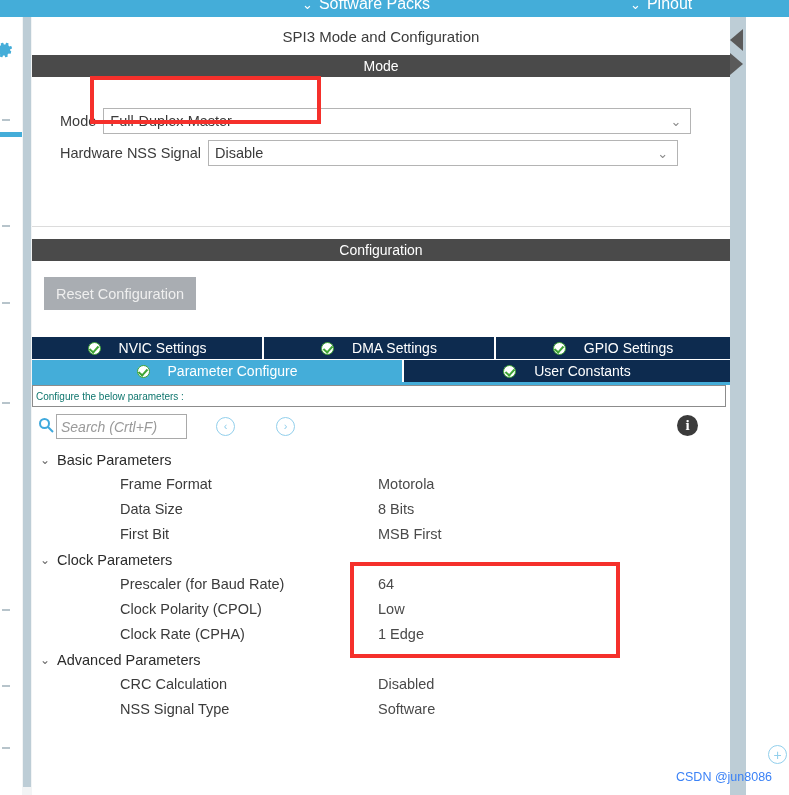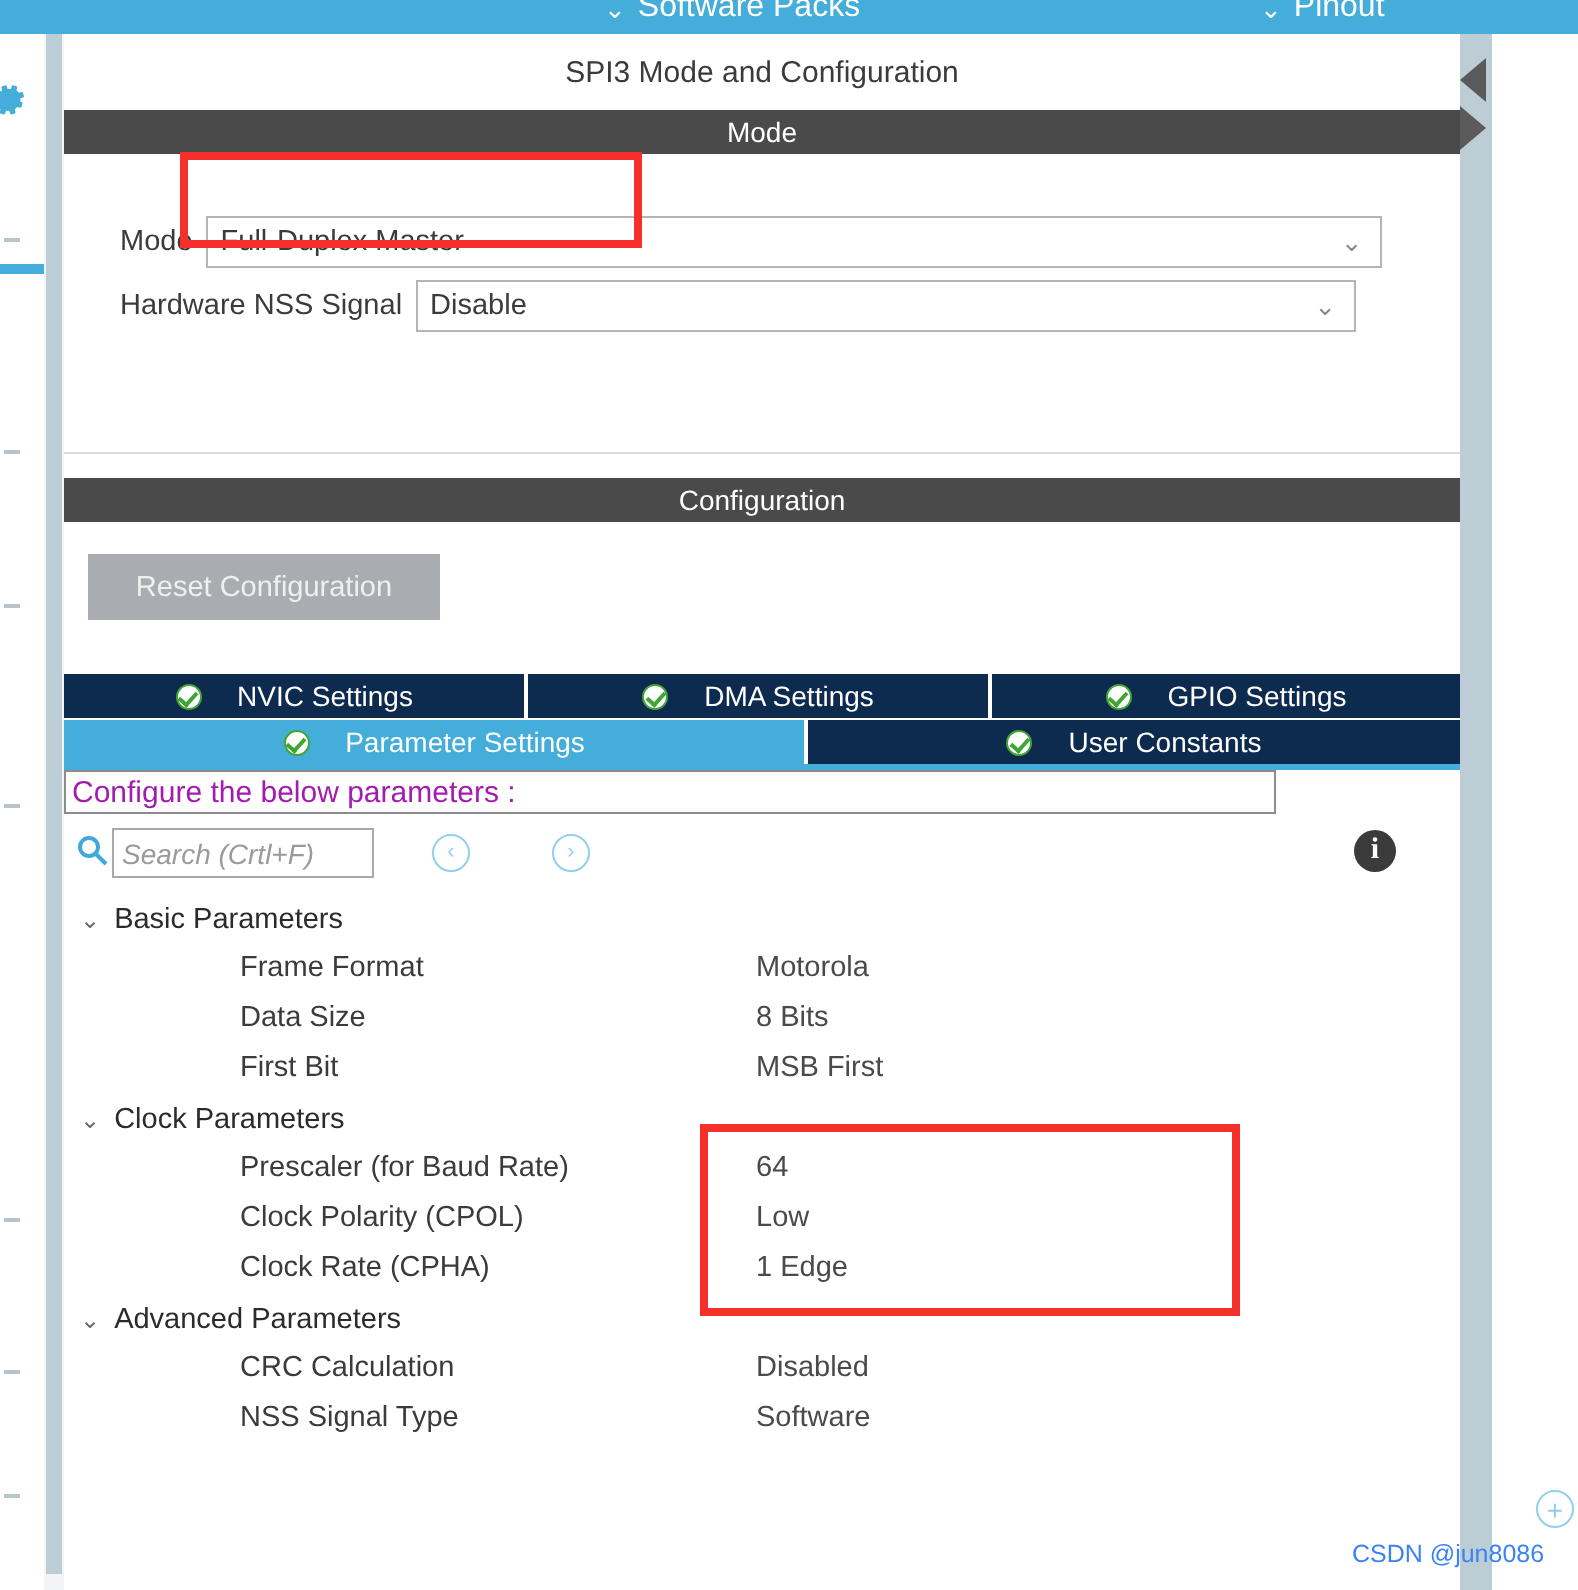--- a/index.html
+++ b/index.html
@@ -114,21 +114,21 @@
     position: absolute; right: 9px; top: 50%; transform: translateY(-50%);
     color: #8a8a8a; font-size: 13px; line-height: 1;
   }
 
   
   .config-body {
     position: absolute; left: 0; top: 244px; width: 698px; height: 534px;
     background: #ffffff;
   }
   .reset-btn {
-    position: absolute; left: 12px; top: 16px; width: 176px; height: 33px;
+    position: absolute; left: 12px; top: 16px; width: 152px; height: 33px;
     background: #a9adb2; color: #efefef; border: none;
     font-size: 14.5px; font-family: "Liberation Sans", sans-serif;
     display: flex; align-items: center; justify-content: center;
   }
 
   .tabstrip { position: absolute; left: 0; width: 698px; height: 22px; display: flex; }
   #tabrow-1 { top: 76px; }
   #tabrow-2 { top: 99px; }
   .tab {
     height: 22px; display: flex; align-items: center; justify-content: center;
@@ -146,24 +146,24 @@
     content: ""; position: absolute; left: 2.5px; top: 1px;
     width: 4px; height: 7px; border: solid #3fa535;
     border-width: 0 2px 2px 0; transform: rotate(42deg);
   }
   .tab-accent {
     position: absolute; left: 0; top: 121px; width: 698px; height: 3px;
     background: #44add9;
   }
 
   .configure-bar {
-    position: absolute; left: 0; top: 124px; width: 606px; height: 22px;
+    position: absolute; left: 0; top: 124px; width: 694px; height: 22px;
     border: 1px solid #8c8c8c; background: #ffffff;
     display: flex; align-items: center; padding-left: 3px;
-    font-size: 15px; color: #a21caf;
+    font-size: 10px; color: #0f766e;
   }
 
   .search-row { position: absolute; left: 0; top: 150px; width: 694px; height: 32px; }
   .search-icon {
     position: absolute; left: 6px; top: 6px; width: 16px; height: 16px; color: #3fa9dd;
   }
   .search-input {
     position: absolute; left: 24px; top: 3px; width: 131px; height: 25px;
     border: 1px solid #a9a9a9; background: #ffffff;
     font-family: "Liberation Sans", sans-serif; font-size: 14px;
@@ -297,21 +297,21 @@
         </div>
         <div class="tab" style="width:234px">
           <span class="chk"></span>
           <span>GPIO Settings</span>
         </div>
       </div>
 
       <div class="tabstrip" id="tabrow-2">
         <div class="tab active" style="width:372px">
           <span class="chk"></span>
-          <span>Parameter Settings</span>
+          <span>Parameter Configure</span>
         </div>
         <div class="tab" style="width:326px">
           <span class="chk"></span>
           <span>User Constants</span>
         </div>
       </div>
       <div class="tab-accent"></div>
 
       <div class="configure-bar">Configure the below parameters :</div>
 

